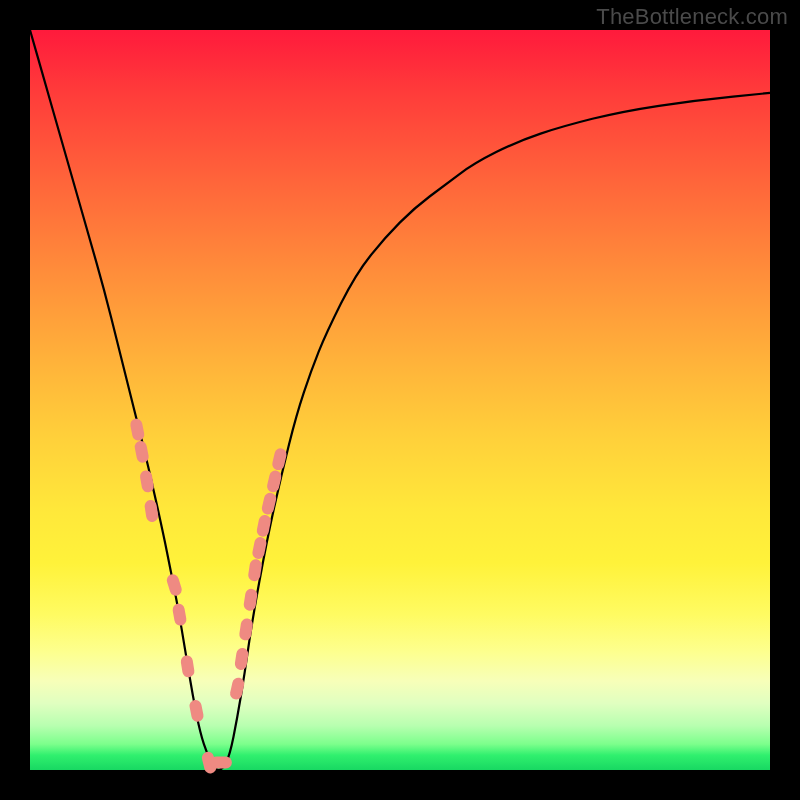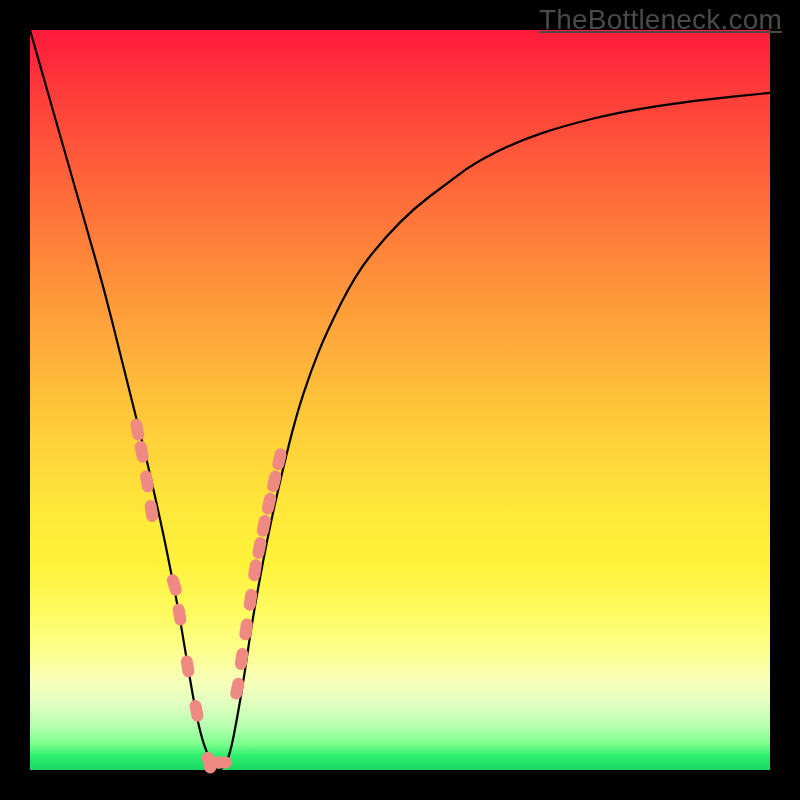--- a/index.html
+++ b/index.html
@@ -40,27 +40,26 @@
       #e0ffc0 91%,
       #b8ffb0 94%,
       #7cff8c 96.5%,
       #30f06e 98%,
       #18d862 100%
     );
   }
   .watermark {
     position: absolute;
     top: 4px;
-    right: 18px;
+    right: 12px;
     color: #4a4a4a;
-    font-size: 28px;
+    font-size: 22px;
     font-weight: 400;
     letter-spacing: 0.2px;
     user-select: none;
-    text-decoration: underline;
   }
   svg.curve {
     position: absolute;
     left: 0;
     top: 0;
     width: 740px;
     height: 740px;
     overflow: visible;
   }
 </style>

